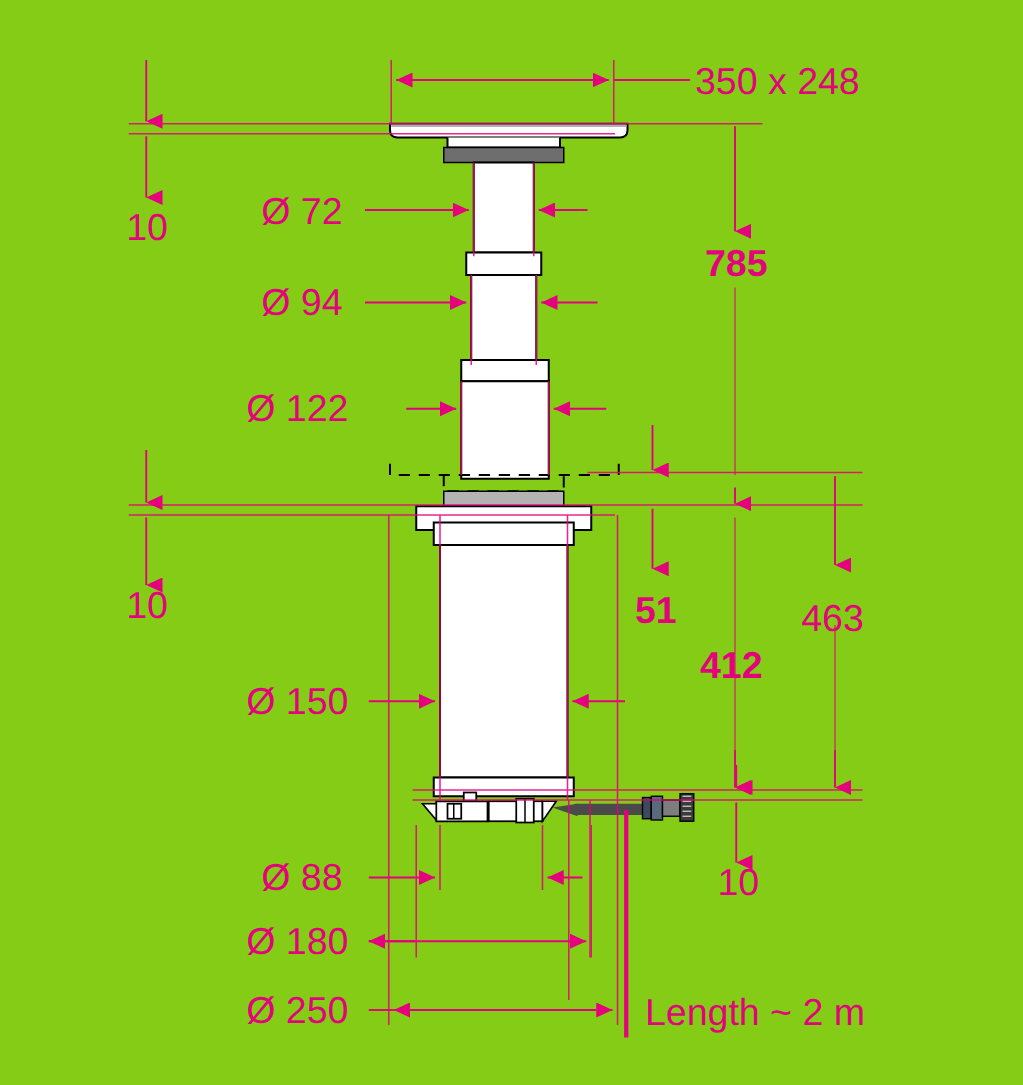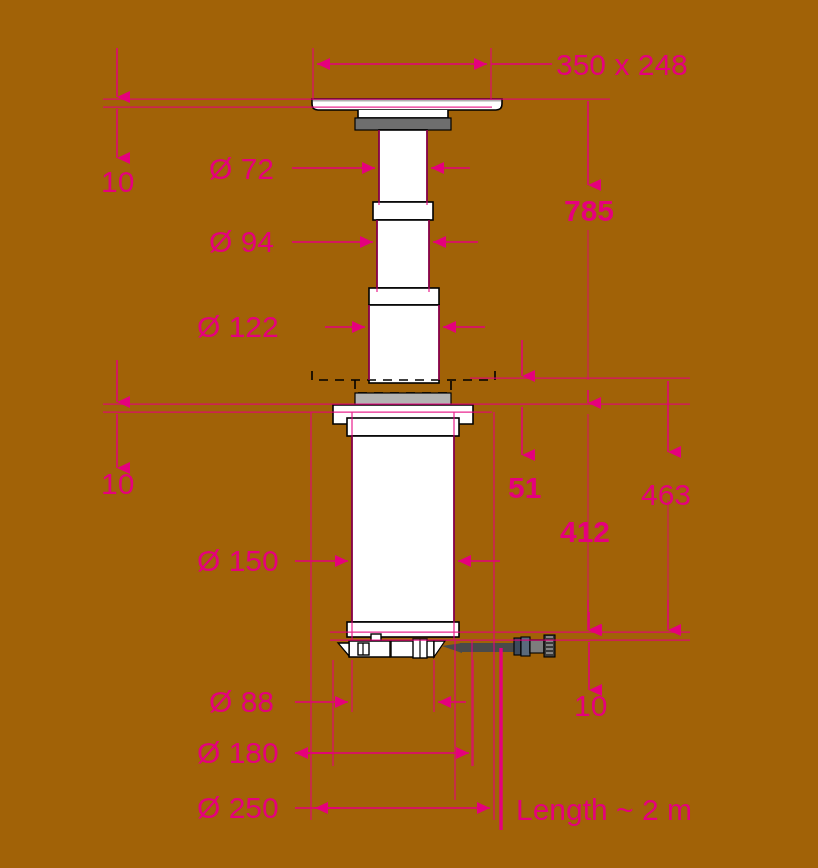--- a/index.html
+++ b/index.html
@@ -8,21 +8,21 @@
     padding: 0;
     background: #ffffff;
   }
   body {
     font-family: "Liberation Sans", sans-serif;
   }
   #drawing-root {
     position: relative;
     width: 818px;
     height: 868px;
-    background: #a16207;
+    background: #84cc16;
     overflow: hidden;
   }
   #drawing-svg {
     position: absolute;
     left: 0;
     top: 0;
     width: 818px;
     height: 868px;
     display: block;
   }

